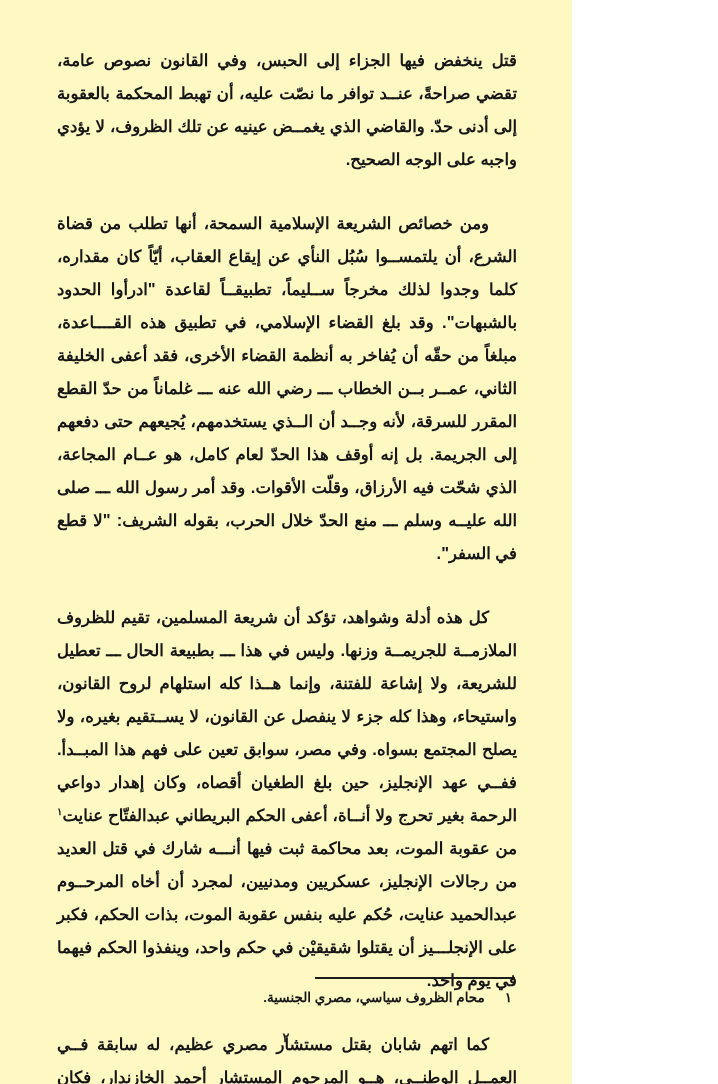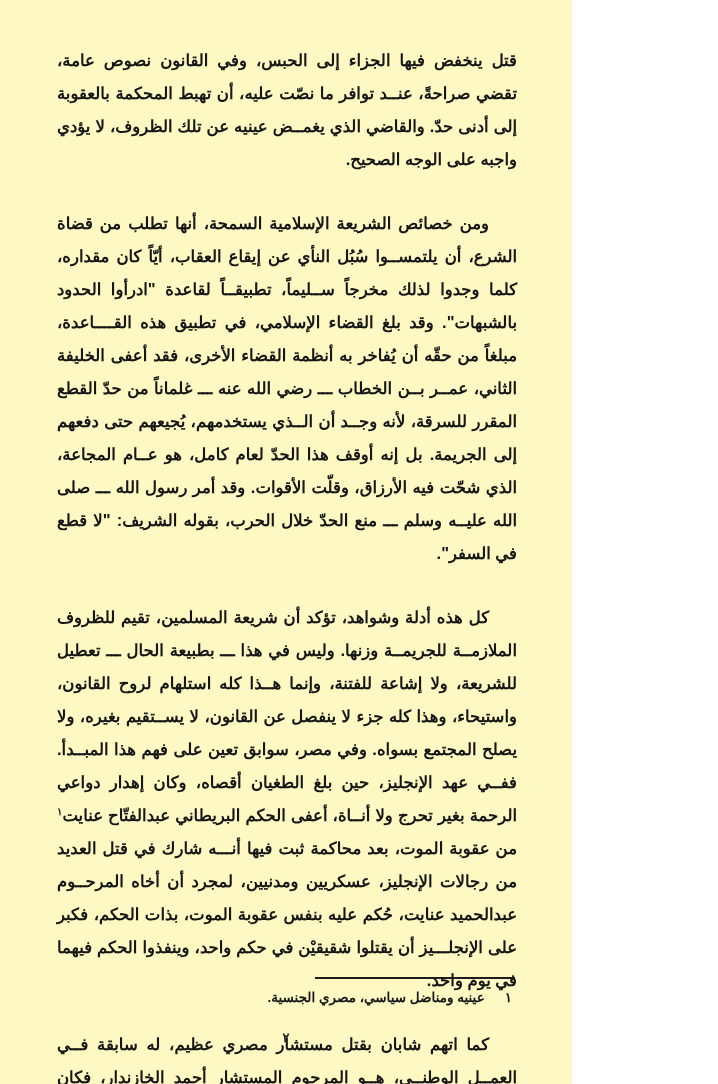--- a/index.html
+++ b/index.html
@@ -86,18 +86,18 @@
     <p class="indent"><span>كل هذه أدلة وشواهد، تؤكد أن شريعة المسلمين، تقيم للظروف الملازمــة للجريمــة وزنها. وليس في هذا ـــ بطبيعة الحال ـــ تعطيل للشريعة، ولا إشاعة للفتنة، وإنما هــذا كله استلهام لروح القانون، واستيحاء، وهذا كله جزء لا ينفصل عن القانون، لا يســتقيم بغيره، ولا يصلح المجتمع بسواه. وفي مصر، سوابق تعين على فهم هذا المبــدأ. ففــي عهد الإنجليز، حين بلغ الطغيان أقصاه، وكان إهدار دواعي الرحمة بغير تحرج ولا أنــاة، أعفى الحكم البريطاني عبدالفتّاح عنايت</span><sup class="fn-ref">١</sup><span> من عقوبة الموت، بعد محاكمة ثبت فيها أنـــه شارك في قتل العديد من رجالات الإنجليز، عسكريين ومدنيين، لمجرد أن أخاه المرحــوم عبدالحميد عنايت، حُكم عليه بنفس عقوبة الموت، بذات الحكم، فكبر على الإنجلـــيز أن يقتلوا شقيقيْن في حكم واحد، وينفذوا الحكم فيهما في يوم واحد.</span></p>
 
     <p class="indent">كما اتهم شابان بقتل مستشار مصري عظيم، له سابقة فــي العمــل الوطنــي، هــو المرحوم المستشار أحمد الخازندار، فكان مبرر قتله عند قاتليه، أنه أصدر حكماً قاســـياً في قضية وطنية. وكان الظنّ عند جميع الناس، أن المستشارين الذين ينظــرون قضيــة هذين الشابيْن، لن يقضوا عليهما بأقل من عقوبة القتل، لأن قتل قاضٍ اعتراضــاً علــى حكم أصدره، سيلغي معنى القضاء، ويتحدى رسالته. ولكــن المحكمــة، التــي حــاكمت</p>
 
   </div>
 
   <div class="footnote-rule"></div>
 
   <div class="footnote">
     <span>١</span>
-    <span>عينيه ومناضل سياسي، مصري الجنسية.</span>
+    <span>محام الظروف سياسي، مصري الجنسية.</span>
   </div>
 
   <div class="page-number">٢</div>
 
 </div>
 
 </body></html>

